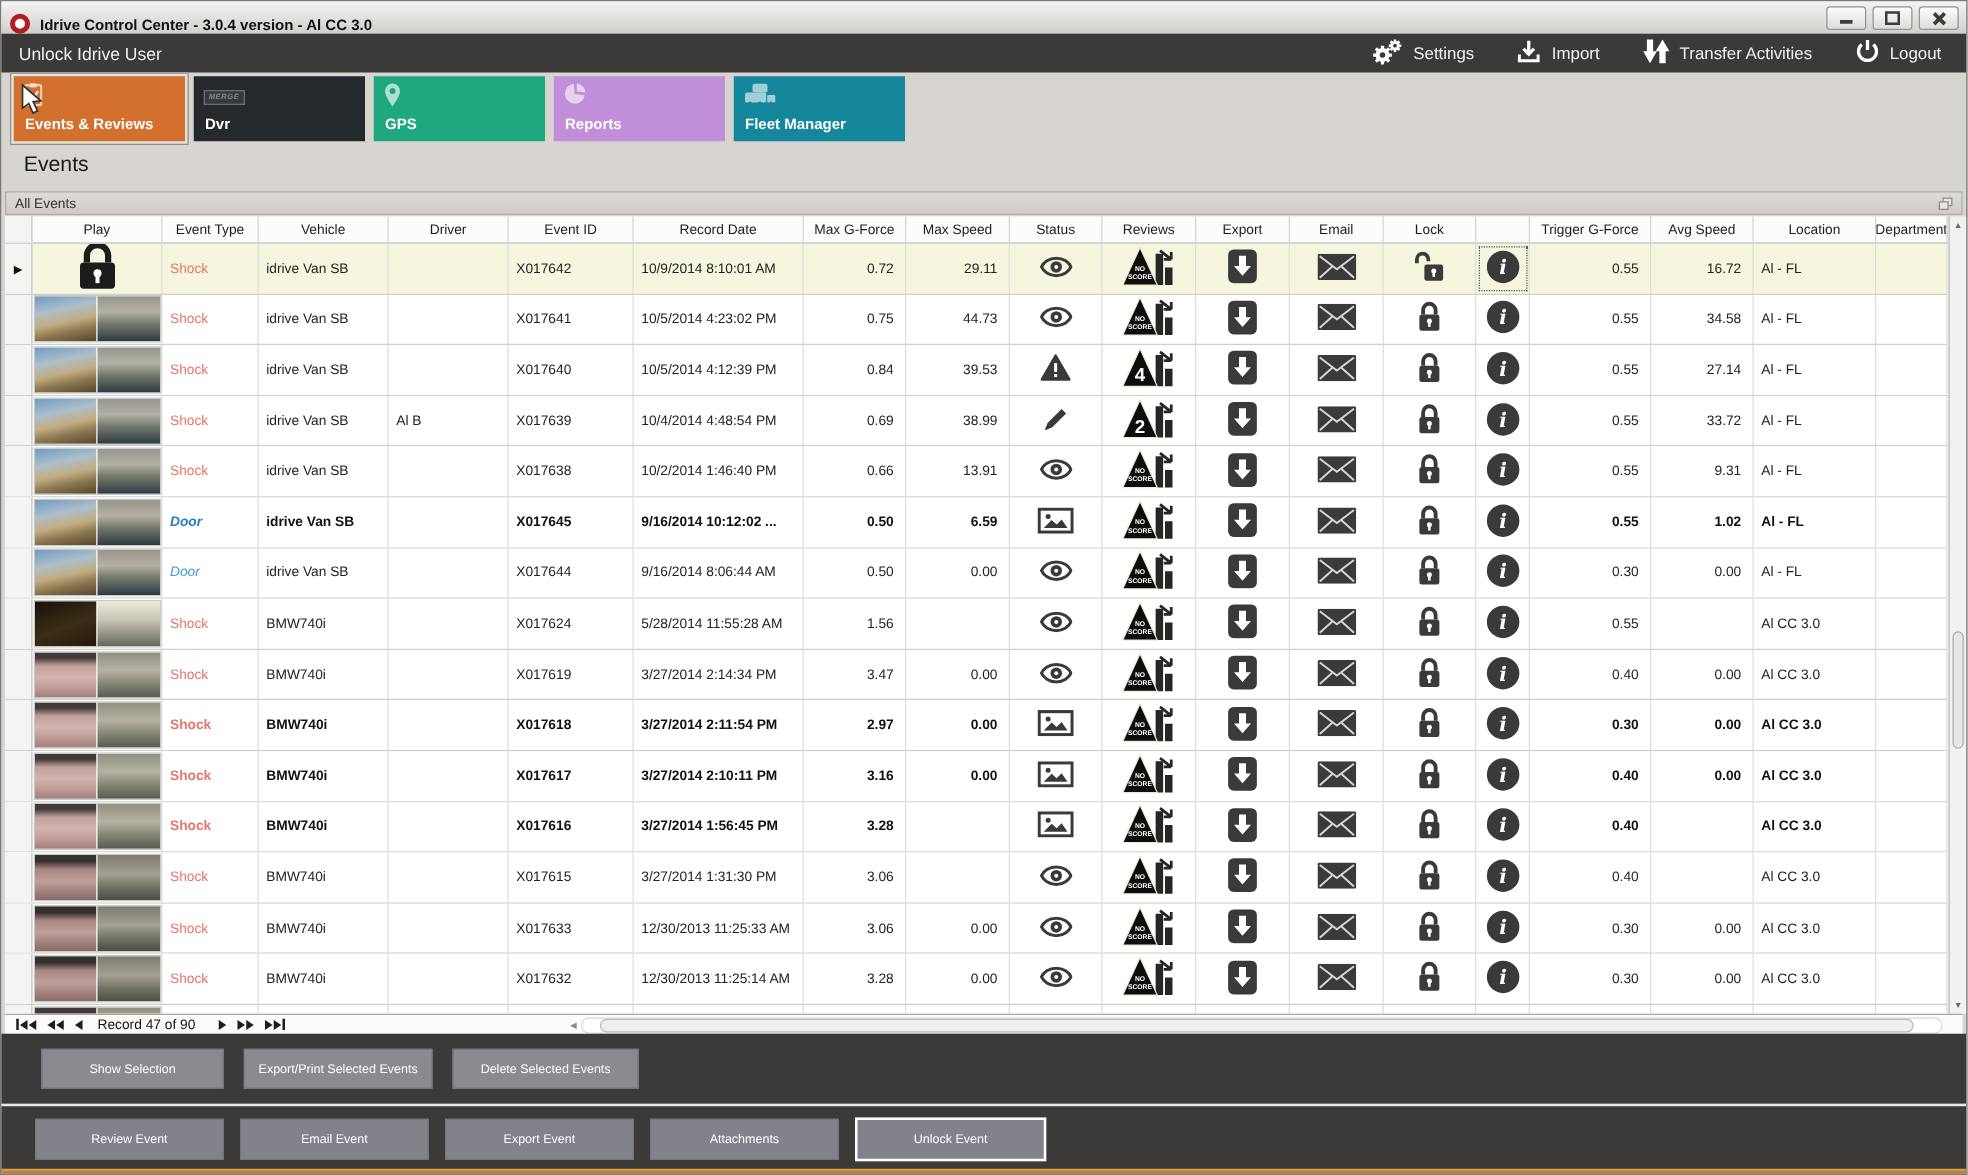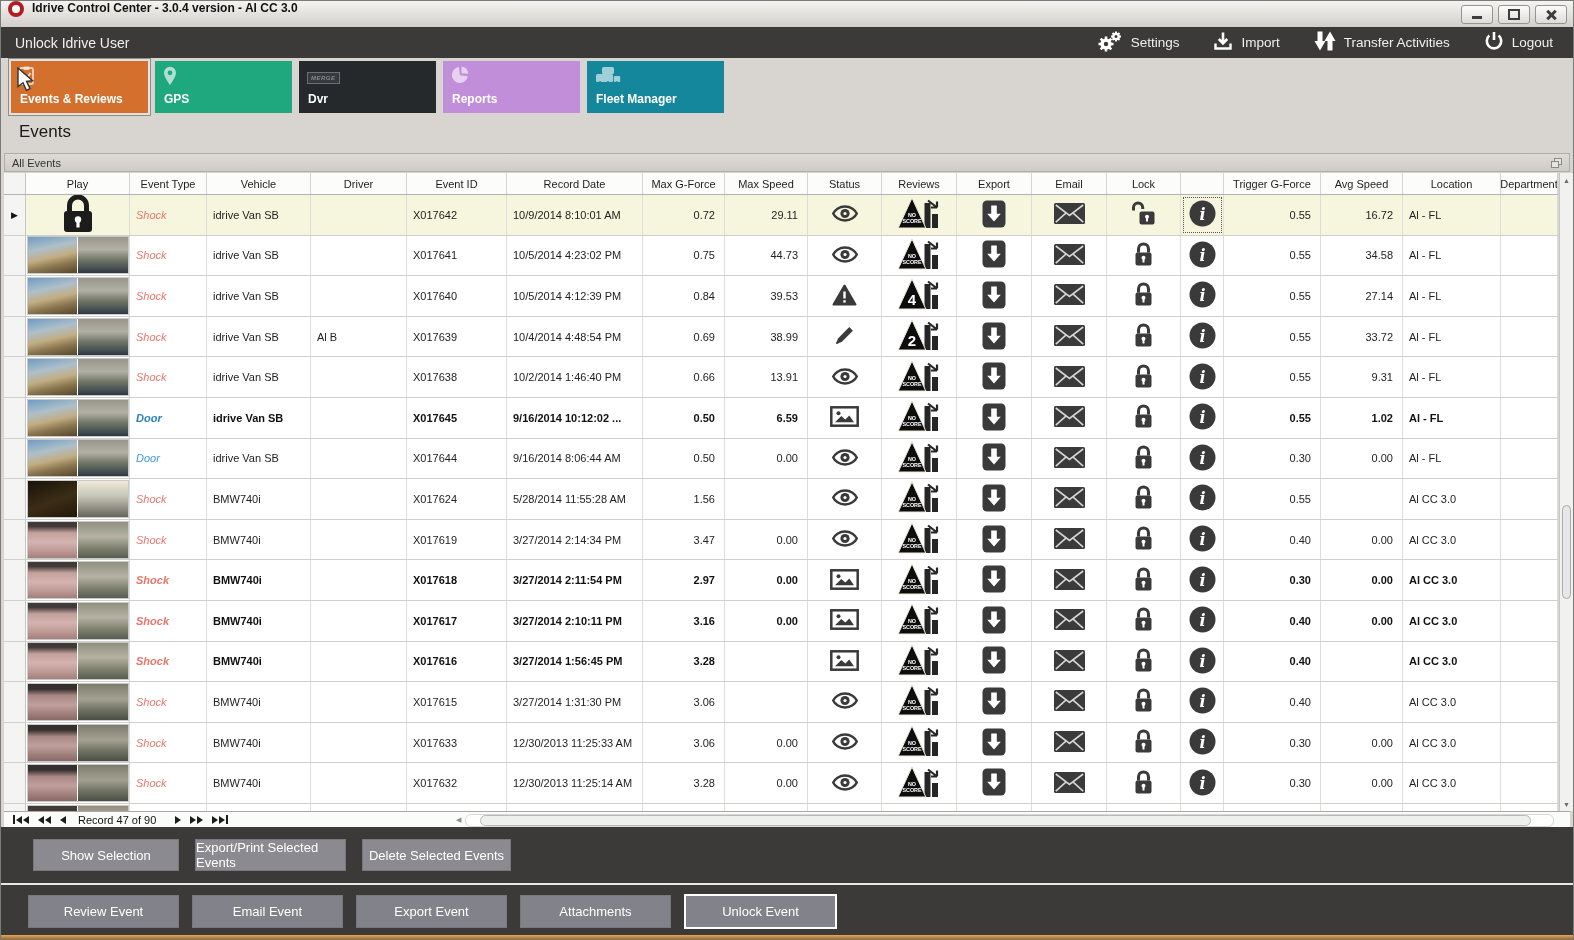--- a/index.html
+++ b/index.html
@@ -1,19 +1,19 @@
 <!DOCTYPE html>
 <html><head>
 <meta charset="utf-8">
 <style>
   html,body{margin:0;padding:0;background:#9a9a98;font-family:"Liberation Sans",sans-serif;}
   .window{position:relative;width:1574px;height:940px;background:#d8d5d1;overflow:hidden;border:1px solid #7a7a78;box-sizing:border-box;}
 
   
-  .titlebar{position:absolute;top:0;left:0;right:0;height:26px;background:linear-gradient(#f5f4f2,#d2cfcb);border-bottom:1px solid #a8a5a1;display:flex;align-items:flex-start;}
+  .titlebar{position:absolute;top:0;left:0;right:0;height:26px;background:linear-gradient(#f5f4f2,#d2cfcb);border-bottom:1px solid #a8a5a1;display:flex;align-items:flex-end;}
   .app-icon{width:16px;height:16px;border-radius:50%;border:4px solid #b01e24;background:#fff;margin:0 8px 0 7px;box-sizing:border-box;}
   .title{font-weight:bold;font-size:12px;color:#111;}
   .winbtns{position:absolute;right:6px;top:4px;display:flex;gap:5px;}
   .winbtn{width:30px;height:17px;background:linear-gradient(#fcfcfb,#dcdcda);border:1px solid #96948f;border-radius:3px;display:flex;align-items:center;justify-content:center;}
   .glyph-min{width:10px;height:3px;background:#3d3d3d;margin-top:6px;}
   .glyph-max{width:8px;height:7px;border:2px solid #3d3d3d;}
   .glyph-close{position:relative;width:10px;height:10px;}
   .glyph-close:before,.glyph-close:after{content:"";position:absolute;left:4px;top:-1px;width:3px;height:12px;background:#3d3d3d;}
   .glyph-close:before{transform:rotate(45deg);} .glyph-close:after{transform:rotate(-45deg);}
 
@@ -44,21 +44,21 @@
   .g-head{display:flex;height:22px;background:#fcfcfb;border-bottom:1px solid #b2b2b0;box-sizing:border-box;}
   .g-hcell{border-right:1px solid #d4d4d2;box-sizing:border-box;display:flex;align-items:center;justify-content:center;font-size:11px;color:#1d1d1d;overflow:hidden;white-space:nowrap;}
   .g-body{position:relative;height:616px;overflow:hidden;background:#fff;}
   .g-row{display:flex;height:40.6px;border-bottom:1px solid #cfcfcd;background:#fff;box-sizing:border-box;}
   .g-row.sel{background:#f6f6df;}
   .gc{border-right:1px solid #dedddb;box-sizing:border-box;display:flex;align-items:center;overflow:hidden;font-size:11px;color:#222;padding:0 6px;white-space:nowrap;}
   .cc{justify-content:center;padding:0;}
   .rc{justify-content:flex-end;padding-right:9px;}
   .gut{width:22px;background:#f4f4f2;border-right:1px solid #c5c5c3;display:flex;align-items:center;justify-content:center;box-sizing:border-box;flex:none;font-size:9px;color:#111;}
   .bold .gc{font-weight:bold;color:#111;}
-  .t-shock{color:#e8766b;font-style:italic;} .t-door{color:#3d9ad4;font-style:italic;} .bold .t-door{color:#2b7fc0;}
+  .t-shock{color:#e8766b;} .t-door{color:#3d9ad4;font-style:italic;} .bold .t-door{color:#2b7fc0;}
   .thumb{width:100px;height:36px;display:flex;gap:1px;background:#fff;outline:1px solid #c9c9c7;}
   .pane{flex:1;}
   .road.p-l{background:linear-gradient(168deg,#6f9cc4,#aebfc9 32%,#c2ad83 55%,#89754e 75%,#55452c);}
   .road.p-r{background:linear-gradient(180deg,#98958c,#b3b0a6 35%,#727869 62%,#454e50 88%,#2c3841);}
   .dark.p-l{background:linear-gradient(160deg,#181209,#3c2d16 55%,#221808);}
   .dark.p-r{background:linear-gradient(180deg,#efe9d8,#c9c7b8 40%,#98988a 70%,#63665c);}
   .pink.p-l{background:linear-gradient(180deg,#413a38 12%,#c2a09c 30%,#d4b4b0 55%,#bb9793 82%,#a37e7a);}
   .pink.p-r{background:linear-gradient(180deg,#91907f,#b5b2a3 40%,#838573 70%,#585c50);}
   .pinkdark.p-l{background:linear-gradient(180deg,#35302e 14%,#a98884 32%,#c0a09c 58%,#9d7c78 85%,#8a6a66);}
   .pinkdark.p-r{background:linear-gradient(180deg,#7d7c6d,#a3a191 42%,#6f7263 72%,#4a4e44);}
@@ -78,21 +78,21 @@
   .pg-bar{width:2px;height:9px;background:#1c1c1c;}
   .pg-text{margin:0 10px 0 12px;}
   .hscroll{position:absolute;left:452px;right:16px;top:2px;height:12px;display:flex;align-items:center;}
   .hs-arrow{font-size:7px;color:#8a8a88;margin-right:4px;}
   .hs-track{flex:1;height:11px;background:#fff;border:1px solid #d8d8d6;border-radius:6px;position:relative;}
   .hs-thumb{position:absolute;left:14px;right:22px;top:0;bottom:0;background:#efefee;border:1px solid #b9b9b7;border-radius:6px;}
 
   
   .panel1{position:absolute;top:826px;left:0;right:0;height:56px;background:#3b3a38;display:flex;align-items:center;gap:16px;padding-left:32px;box-sizing:border-box;}
   .panel2{position:absolute;top:882px;left:0;right:0;height:54px;background:#3b3a38;border-top:2px solid #e9e7e3;display:flex;align-items:center;gap:13px;padding-left:27px;box-sizing:border-box;}
-  .dbtn{height:30px;background:#8a8a90;color:#fff;font-size:13px;display:flex;align-items:center;justify-content:center;border:1px solid #77777c;}
+  .dbtn{height:30px;background:#8a8a90;color:#fff;font-size:10px;display:flex;align-items:center;justify-content:center;border:1px solid #77777c;}
   .panel1 .dbtn:nth-child(1){width:144px;} .panel1 .dbtn:nth-child(2){width:149px;} .panel1 .dbtn:nth-child(3){width:147px;}
   .panel2 .dbtn{width:149px;height:31px;background:#82828a;}
   .dbtn.focused{border:2px solid #fff;}
   .bottom-strip{position:absolute;bottom:0;left:0;right:0;height:4px;background:linear-gradient(#e0a963,#a96a1e);}
 </style>
 </head>
 <body>
 
 <div class="window">
 
@@ -164,30 +164,30 @@
       <div class="tab-sel-wrap">
         <div class="tab" style="background: rgb(212, 112, 46);">
           <span class="tab-icon"><svg width="15" height="19" viewBox="0 0 15 19">
               <rect x="1" y="2" width="13" height="16" rx="1.5" fill="none" stroke="#fff" stroke-width="1.8" opacity="0.85"></rect>
               <rect x="4.5" y="0.5" width="6" height="3.4" rx="1" fill="#fff" opacity="0.85"></rect>
               <path d="M4 10.5 L6.8 13.5 L11.5 7" stroke="#fff" stroke-width="2" fill="none" opacity="0.95"></path>
             </svg></span>
           <div class="tab-label">Events &amp; Reviews</div>
         </div>
       </div>
+      <div class="tab" style="background: rgb(38, 41, 44);">
+        <span class="tab-icon"><span class="merge-chip">MERGE</span></span>
+        <div class="tab-label">Dvr</div>
+      </div>
       <div class="tab" style="background: rgb(31, 168, 125);">
         <span class="tab-icon"><svg width="14" height="20" viewBox="0 0 14 20">
             <path d="M7 0.8 a6 6 0 0 1 6 6 c0 4.3-6 12.4-6 12.4 S1 11.1 1 6.8 a6 6 0 0 1 6-6 z" fill="#fff" opacity="0.8"></path>
             <circle cx="7" cy="6.8" r="2.4" fill="#1fa87d"></circle>
           </svg></span>
         <div class="tab-label">GPS</div>
-      </div>
-      <div class="tab" style="background: rgb(38, 41, 44);">
-        <span class="tab-icon"><span class="merge-chip">MERGE</span></span>
-        <div class="tab-label">Dvr</div>
       </div>
       <div class="tab" style="background: rgb(193, 143, 217);">
         <span class="tab-icon"><svg width="18" height="18" viewBox="0 0 18 18" opacity="0.75">
             <path d="M8 1 A8 8 0 1 0 16.8 10.2 L8.8 9.2 Z" fill="#fff"></path>
             <path d="M10.5 0.5 A8 8 0 0 1 17.3 7.8 L10.5 7.2 Z" fill="#fff"></path>
           </svg></span>
         <div class="tab-label">Reports</div>
       </div>
       <div class="tab" style="background: rgb(21, 135, 156);">
         <span class="tab-icon"><svg width="26" height="18" viewBox="0 0 26 18" opacity="0.75">

